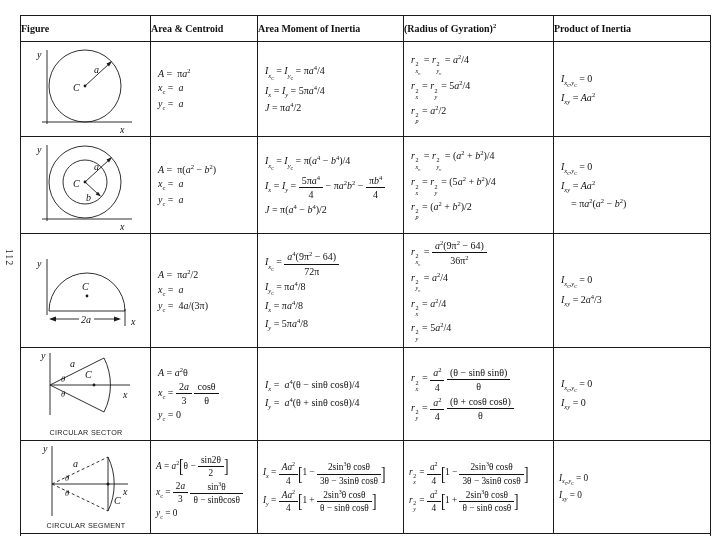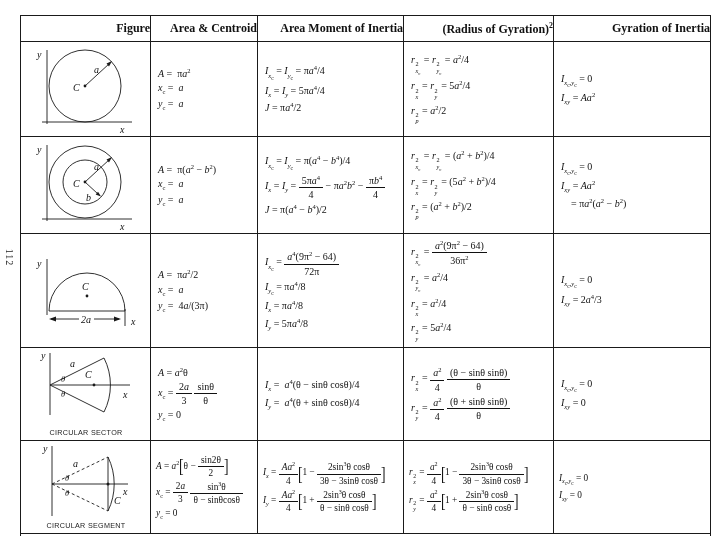--- a/index.html
+++ b/index.html
@@ -4,21 +4,21 @@
 <style>
   * { margin:0; padding:0; box-sizing:border-box; }
   html,body { width:712px; height:536px; background:#fff; }
   body { font-family:"Liberation Serif", serif; color:#111; }
   .page { position:relative; width:712px; height:536px; overflow:hidden; background:#fff; }
   .pagenum { position:absolute; left:1px; top:252px; font-size:10px; letter-spacing:1px;
              transform:rotate(90deg); color:#222; }
   table.ref { position:absolute; left:20px; top:15px; width:690px; border-collapse:collapse;
               table-layout:fixed; border:1.5px solid #111; }
   .ref th, .ref td { border:1px solid #1a1a1a; vertical-align:middle; overflow:hidden; }
-  .ref th { font-size:12px; font-weight:bold; text-align:right; }
+  .ref th { font-size:10px; font-weight:bold; text-align:left; }
   tr.hr { height:26px; } tr.r1 { height:95px; } tr.r2 { height:97px; }
   tr.r3 { height:93px; } tr.r4 { height:93px; } tr.r5 { height:87px; } tr.rf { height:16px; }
   td.fcell { text-align:center; padding:1px; }
   td.mcell { padding:2px 3px 2px 7px; font-size:10px; }
   tr.r5 td.mcell { font-size:9.3px; padding-left:5px; }
   .ln { margin:3px 0; white-space:nowrap; }
   sub, sup { font-size:0.65em; }
   sub sub { font-size:0.85em; }
   .fr { display:inline-block; vertical-align:middle; text-align:center; }
   .fr .n { display:block; padding:0 3px 1px; }
@@ -52,21 +52,21 @@
         <col style="width:146px">
       <col style="width:150px">
         <col style="width:157px">
     </colgroup>
     <thead>
       <tr class="hr">
         <th>Figure</th>
         <th>Area &amp; Centroid</th>
         <th>Area Moment of Inertia</th>
         <th>(Radius of Gyration)<sup>2</sup></th>
-        <th>Gyration of Inertia</th>
+        <th>Product of Inertia</th>
       </tr>
     </thead>
     <tbody>
 
       <tr class="r1">
         <td class="fcell">
           <svg width="118" height="90" viewBox="0 0 118 90">
             <line class="stk" x1="20" y1="6" x2="20" y2="80"></line>
             <line class="stk" x1="15" y1="78" x2="105" y2="78"></line>
             <circle class="stk" cx="58" cy="42" r="36"></circle>
@@ -237,36 +237,36 @@
             <text class="flabel" x="99" y="49">x</text>
             <text class="flabel" x="46" y="18">a</text>
             <text class="fsm" x="37" y="33">θ</text>
             <text class="fsm" x="37" y="48">θ</text>
             <text class="flabel" x="61" y="29">C</text>
             <text class="fcap" x="62" y="86" text-anchor="middle">CIRCULAR SECTOR</text>
           </svg>
         </td>
         <td class="mcell">
             <div class="ln"><i>A</i> = <i>a</i><sup>2</sup>θ</div>
-            <div class="ln"><i>x</i><sub>c</sub> = <span class="fr"><span class="n">2<i>a</i></span><span class="d">3</span></span> <span class="fr"><span class="n">sinθ</span><span class="d">θ</span></span></div>
+            <div class="ln"><i>x</i><sub>c</sub> = <span class="fr"><span class="n">2<i>a</i></span><span class="d">3</span></span> <span class="fr"><span class="n">cosθ</span><span class="d">θ</span></span></div>
             <div class="ln"><i>y</i><sub>c</sub> = 0</div>
           </td>
         <td class="mcell">
             <div class="ln"><i>I</i><sub><i>x</i></sub> =&nbsp; <i>a</i><sup>4</sup>(θ − sinθ cosθ)/4</div>
             <div class="ln"><i>I</i><sub><i>y</i></sub> =&nbsp; <i>a</i><sup>4</sup>(θ + sinθ cosθ)/4</div>
           </td>
         <td class="mcell">
             <div class="ln"><i>r</i><span class="ss">
                 <span>2</span>
                 <span><i>x</i></span>
               </span> = <span class="fr"><span class="n"><i>a</i><sup>2</sup></span><span class="d">4</span></span> <span class="fr"><span class="n">(θ − sinθ sinθ)</span><span class="d">θ</span></span></div>
             <div class="ln"><i>r</i><span class="ss">
                 <span>2</span>
                 <span><i>y</i></span>
-              </span> = <span class="fr"><span class="n"><i>a</i><sup>2</sup></span><span class="d">4</span></span> <span class="fr"><span class="n">(θ + sinθ sinθ)</span><span class="d">θ</span></span></div>
+              </span> = <span class="fr"><span class="n"><i>a</i><sup>2</sup></span><span class="d">4</span></span> <span class="fr"><span class="n">(θ + cosθ cosθ)</span><span class="d">θ</span></span></div>
           </td>
         <td class="mcell">
             <div class="ln"><i>I</i><sub><i>x</i><sub>c</sub>,<i>y</i><sub>c</sub></sub> = 0</div>
             <div class="ln"><i>I</i><sub><i>xy</i></sub> = 0</div>
           </td>
       </tr>
 
       <tr class="r5">
         <td class="fcell">
           <svg width="124" height="90" viewBox="0 0 124 90">

